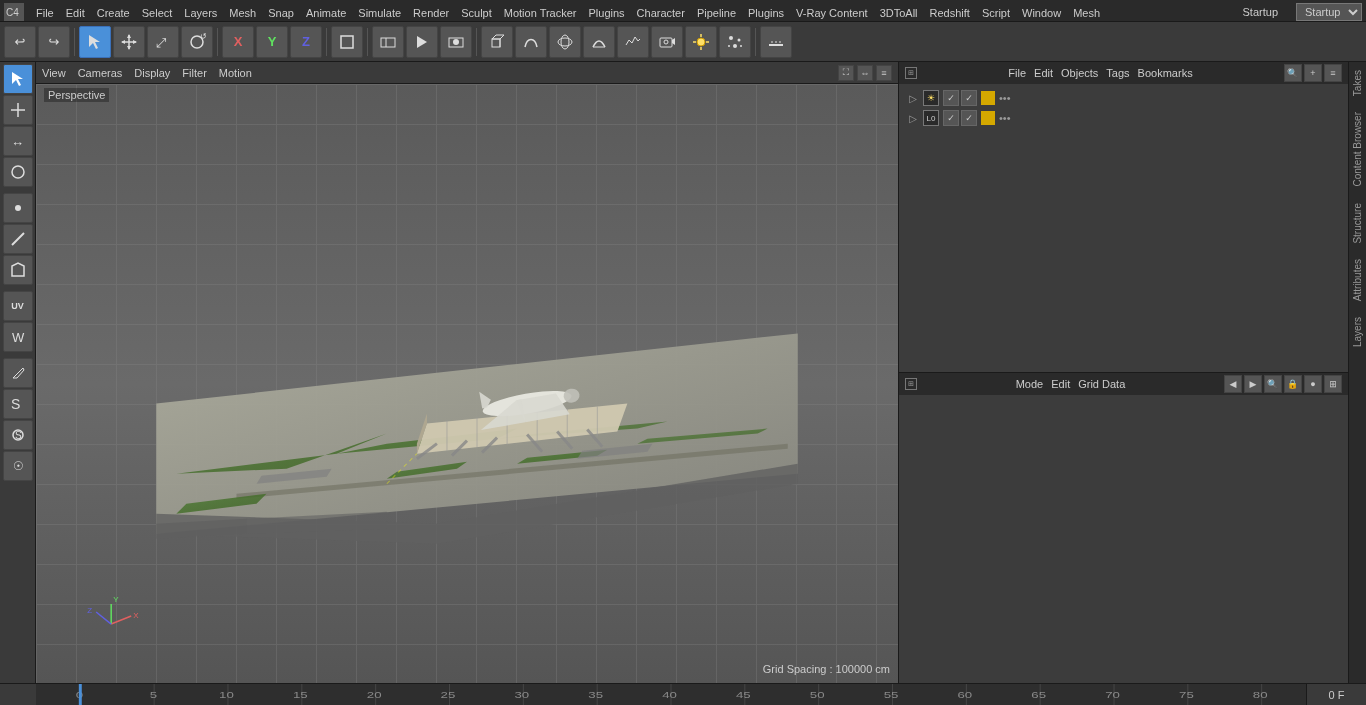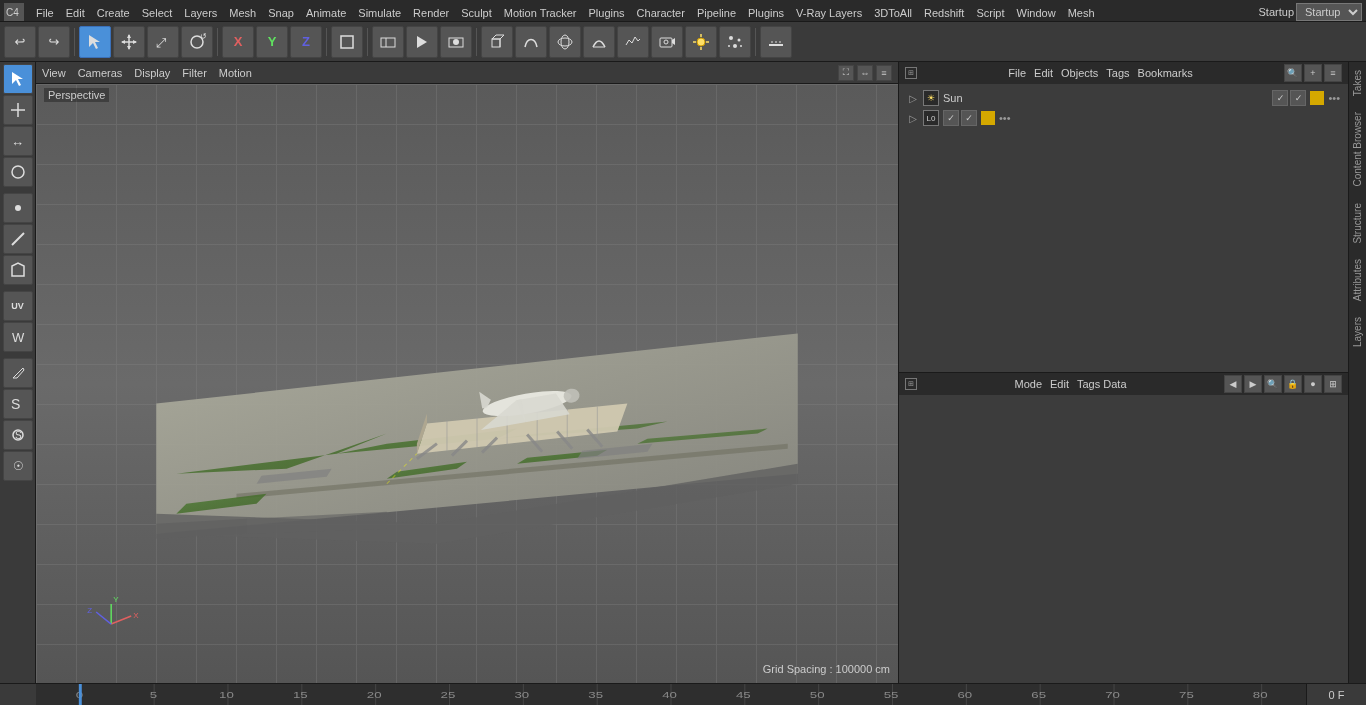--- a/index.html
+++ b/index.html
@@ -1,21 +1,21 @@
 <!DOCTYPE html>
 <html><head>
   <meta charset="utf-8">
   <style>
     * { margin: 0; padding: 0; box-sizing: border-box; }
     body { width: 1366px; height: 705px; overflow: hidden; background: #3c3c3c; font-family: Arial, sans-serif; font-size: 11px; color: #ccc; user-select: none; }
 
     
     #menu-bar { display: flex; align-items: flex-end; height: 22px; background: #2a2a2a; border-bottom: 1px solid #1a1a1a; padding: 0 4px; gap: 2px; }
     .menu-item { padding: 2px 6px; font-size: 11px; color: #ccc; cursor: pointer; white-space: nowrap; }
-    .layout-section { margin-left: auto; display: flex; align-items: center; gap: 2px; }
+    .layout-section { margin-left: auto; display: flex; align-items: center; gap: 18px; }
     .layout-label { font-size: 11px; color: #ccc; }
     .layout-dropdown { background: #555; border: 1px solid #777; color: #ccc; font-size: 11px; padding: 1px 4px; cursor: pointer; }
 
     
     #main-toolbar { display: flex; align-items: center; height: 40px; background: #3a3a3a; border-bottom: 1px solid #1a1a1a; padding: 2px 4px; gap: 2px; }
     .toolbar-btn { width: 32px; height: 32px; background: #555; border: 1px solid #444; display: flex; align-items: center; justify-content: center; cursor: pointer; font-size: 13px; color: #ddd; border-radius: 2px; }
     .toolbar-sep { width: 1px; height: 28px; background: #555; margin: 0 2px; }
     .toolbar-btn.active { background: #4a90d9; border-color: #3a70b9; }
 
     
@@ -93,21 +93,21 @@
       <div class="menu-item">Snap</div>
       <div class="menu-item">Animate</div>
       <div class="menu-item">Simulate</div>
       <div class="menu-item">Render</div>
       <div class="menu-item">Sculpt</div>
       <div class="menu-item">Motion Tracker</div>
       <div class="menu-item">Plugins</div>
       <div class="menu-item">Character</div>
       <div class="menu-item">Pipeline</div>
       <div class="menu-item">Plugins</div>
-      <div class="menu-item">V-Ray Layers</div>
+      <div class="menu-item">V-Ray Content</div>
       <div class="menu-item">3DToAll</div>
       <div class="menu-item">Redshift</div>
       <div class="menu-item">Script</div>
       <div class="menu-item">Window</div>
       <div class="menu-item">Mesh</div>
     </div>
   <div class="layout-section">
     <span class="layout-label">Startup</span>
     <select class="layout-dropdown" title="Startup">
       <option>Startup</option>
@@ -431,21 +431,20 @@
           <div class="obj-header-btn">🔍</div>
           <div class="obj-header-btn">+</div>
           <div class="obj-header-btn">≡</div>
         </div>
       </div>
       <div id="objects-list">
 
         <div class="obj-item">
           <div class="obj-item-expand">▷</div>
           <div class="obj-icon" style="background:#2a2a2a;color:#ffe066;">☀</div>
-          <span class="obj-name">Sun</span>
           <div style="display:flex;gap:2px;">
             <div style="width:16px;height:16px;background:#555;border:1px solid #666;display:flex;align-items:center;justify-content:center;font-size:9px;color:#ccc;">✓</div>
             <div style="width:16px;height:16px;background:#555;border:1px solid #666;display:flex;align-items:center;justify-content:center;font-size:9px;color:#ccc;">✓</div>
           </div>
           <div style="width:14px;height:14px;background:#d4a800;" class="obj-color"></div>
           <span class="obj-dots">•••</span>
         </div>
 
         <div class="obj-item">
           <div class="obj-item-expand">▷</div>
@@ -461,21 +460,21 @@
     </div>
 
     <div id="attributes-panel">
       <div id="attributes-header">
         <div style="display:flex;gap:2px;">
           <div style="width:12px;height:12px;border:1px solid #777;display:flex;align-items:center;justify-content:center;font-size:7px;color:#999;cursor:pointer;">⊞</div>
         </div>
         <div class="attr-menu-items">
           <span class="attr-menu-item">Mode</span>
           <span class="attr-menu-item">Edit</span>
-          <span class="attr-menu-item">Tags Data</span>
+          <span class="attr-menu-item">Grid Data</span>
         </div>
         <div class="attr-header-right">
           <div style="width:18px;height:18px;background:#555;border:1px solid #444;display:flex;align-items:center;justify-content:center;font-size:9px;cursor:pointer;color:#ccc;">◀</div>
           <div style="width:18px;height:18px;background:#555;border:1px solid #444;display:flex;align-items:center;justify-content:center;font-size:9px;cursor:pointer;color:#ccc;">▶</div>
           <div style="width:18px;height:18px;background:#555;border:1px solid #444;display:flex;align-items:center;justify-content:center;font-size:9px;cursor:pointer;color:#ccc;">🔍</div>
           <div style="width:18px;height:18px;background:#555;border:1px solid #444;display:flex;align-items:center;justify-content:center;font-size:9px;cursor:pointer;color:#ccc;">🔒</div>
           <div style="width:18px;height:18px;background:#555;border:1px solid #444;display:flex;align-items:center;justify-content:center;font-size:9px;cursor:pointer;color:#ccc;">●</div>
           <div style="width:18px;height:18px;background:#555;border:1px solid #444;display:flex;align-items:center;justify-content:center;font-size:9px;cursor:pointer;color:#ccc;">⊞</div>
         </div>
       </div>

